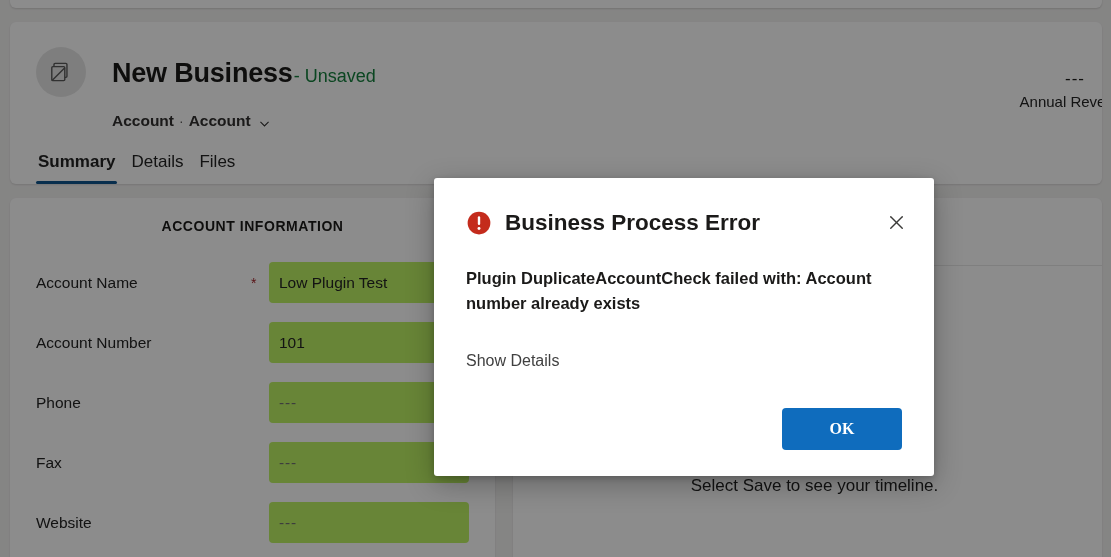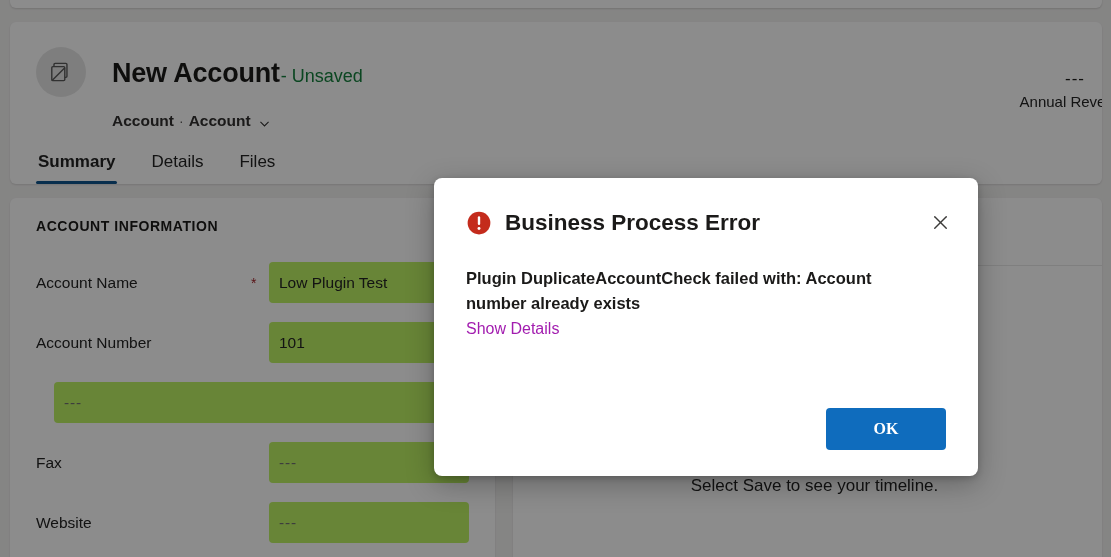--- a/index.html
+++ b/index.html
@@ -128,21 +128,21 @@
     margin-top: 4px;
     white-space: nowrap;
   }
 
   
   .tabs {
     position: absolute;
     left: 26px;
     bottom: 0;
     display: flex;
-    gap: 32px;
+    gap: 12px;
     align-items: flex-end;
     height: 52px;
     justify-content: space-between;
   }
   .tab {
     position: relative;
     font-size: 17px;
     color: #242424;
     padding: 0 2px 12px 2px;
     cursor: pointer;
@@ -176,20 +176,21 @@
     padding: 20px 26px 0 26px;
   }
 
   .section-title {
     font-size: 14px;
     font-weight: 700;
     letter-spacing: .55px;
     color: #1b1a19;
     text-transform: uppercase;
     margin-bottom: 28px;
+    text-align: center;
   }
 
   .field-row {
     display: flex;
     align-items: center;
     height: 41px;
     margin-bottom: 19px;
   }
   .field-label {
     width: 215px;
@@ -244,24 +245,24 @@
     position: absolute;
     inset: 0;
     background: rgba(0,0,0,.45);
   }
 
   
   #dialog {
     position: absolute;
     left: 434px;
     top: 178px;
-    width: 544px;
+    width: 500px;
     height: 298px;
     background: #ffffff;
-    border-radius: 8px;
+    border-radius: 3px;
     box-shadow: 0 8px 28px rgba(0,0,0,.28), 0 2px 6px rgba(0,0,0,.18);
     padding: 28px 32px 24px 32px;
   }
 
   .dlg-titlebar {
     display: flex;
     align-items: center;
     position: relative;
     height: 34px;
   }
@@ -293,24 +294,24 @@
   .dlg-message {
     margin-top: 26px;
     font-size: 16.5px;
     font-weight: 700;
     color: #1b1a19;
     line-height: 1.5;
     width: 466px;
   }
 
   .dlg-link {
-    margin-top: 4px;
+    margin-top: 36px;
     display: inline-block;
     font-size: 16px;
-    color: #a21caf;
+    color: #404040;
     text-decoration: none;
     cursor: pointer;
     text-align: center;
   }
 
   .dlg-actions {
     position: absolute;
     right: 32px;
     bottom: 26px;
   }
@@ -339,21 +340,21 @@
 
       <div class="record-avatar">
         <svg width="26" height="26" viewBox="0 0 24 24" fill="none" stroke="#5a5a5a" stroke-width="1.3">
           <rect x="5.5" y="4" width="12" height="13" rx="1"></rect>
           <rect x="3.5" y="7" width="12" height="13" rx="1" fill="#e6e6e6"></rect>
           <path d="M3.5 20 L15.5 8"></path>
         </svg>
       </div>
 
       <div class="record-title-wrap">
-        <span class="record-title">New Account</span><span class="record-state">- Unsaved</span>
+        <span class="record-title">New Business</span><span class="record-state">- Unsaved</span>
       </div>
 
       <div class="record-sub">
         <span>Account</span>
         <span class="dot-sep">·</span>
         <span>Account</span>
         <span class="chev">
           <svg width="13" height="13" viewBox="0 0 16 16" fill="none" stroke="#323130" stroke-width="1.3">
             <path d="M3 6 L8 11 L13 6"></path>
           </svg>
@@ -390,20 +391,21 @@
         <div class="field-value">Low Plugin Test</div>
       </div>
 
       <div class="field-row">
         <div class="field-label">Account Number</div>
         <div class="field-req"></div>
         <div class="field-value">101</div>
       </div>
 
       <div class="field-row">
+        <div class="field-label">Phone</div>
         <div class="field-req"></div>
         <div class="field-value empty">---</div>
       </div>
 
       <div class="field-row">
         <div class="field-label">Fax</div>
         <div class="field-req"></div>
         <div class="field-value empty">---</div>
       </div>
 

